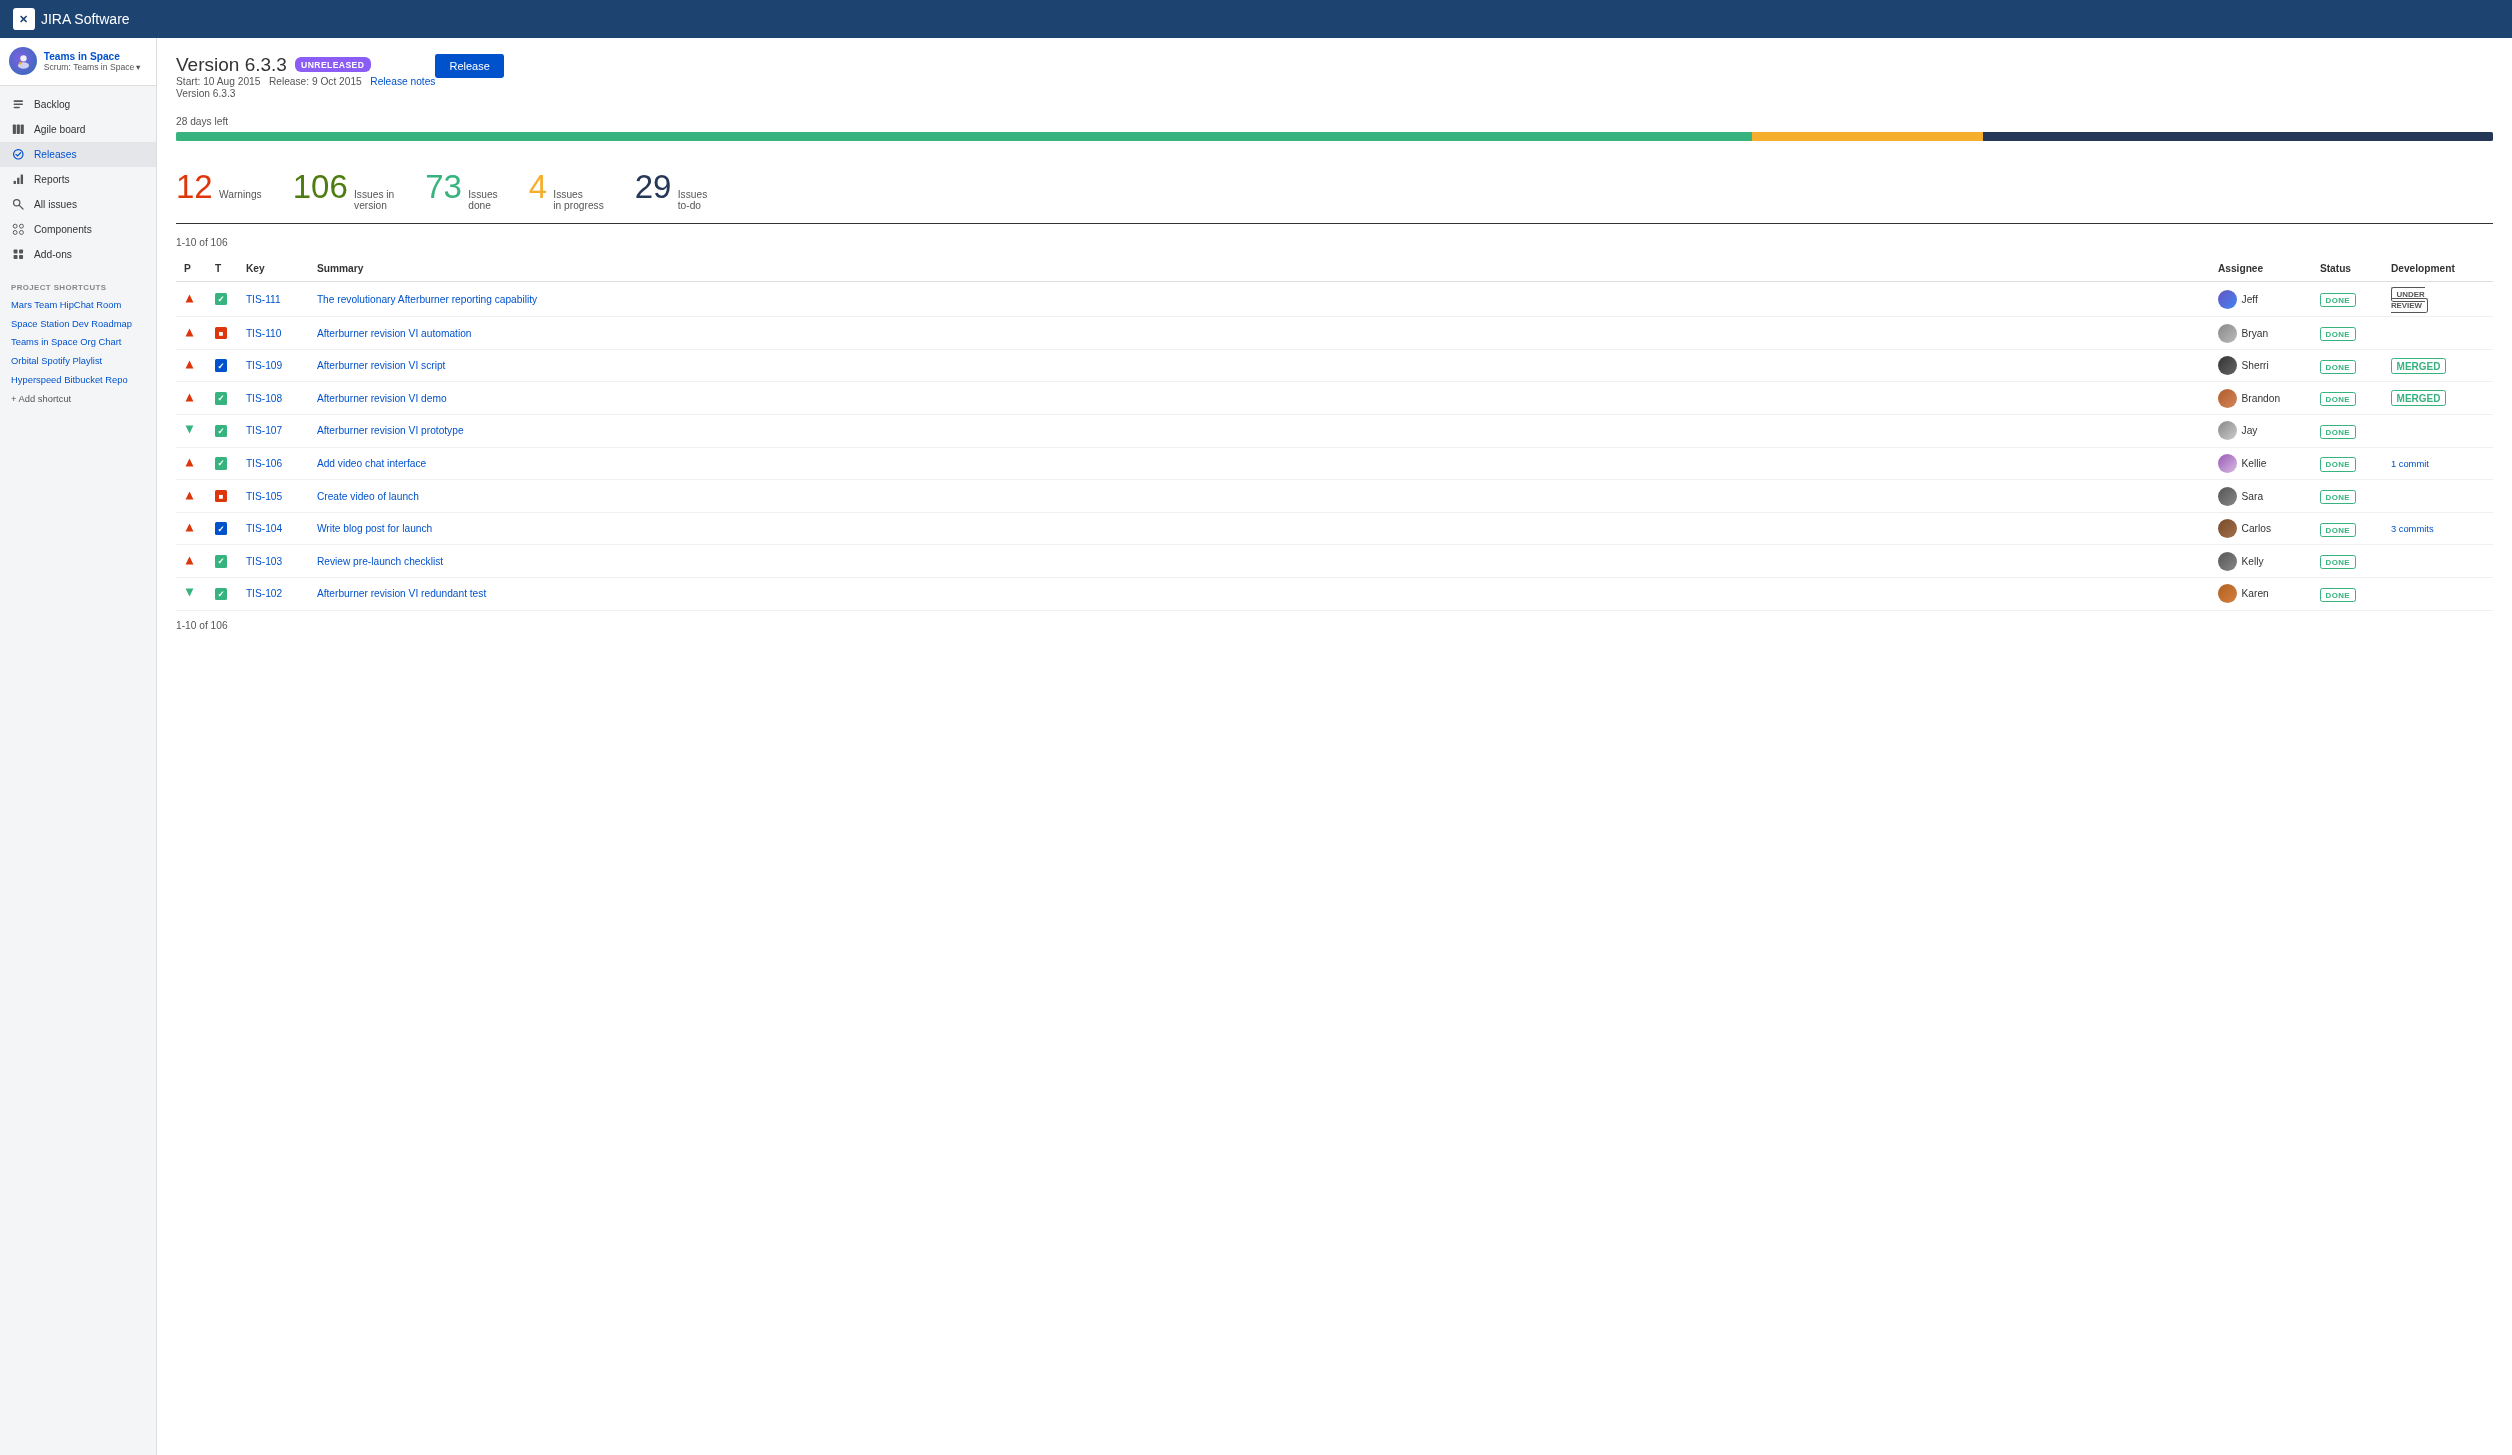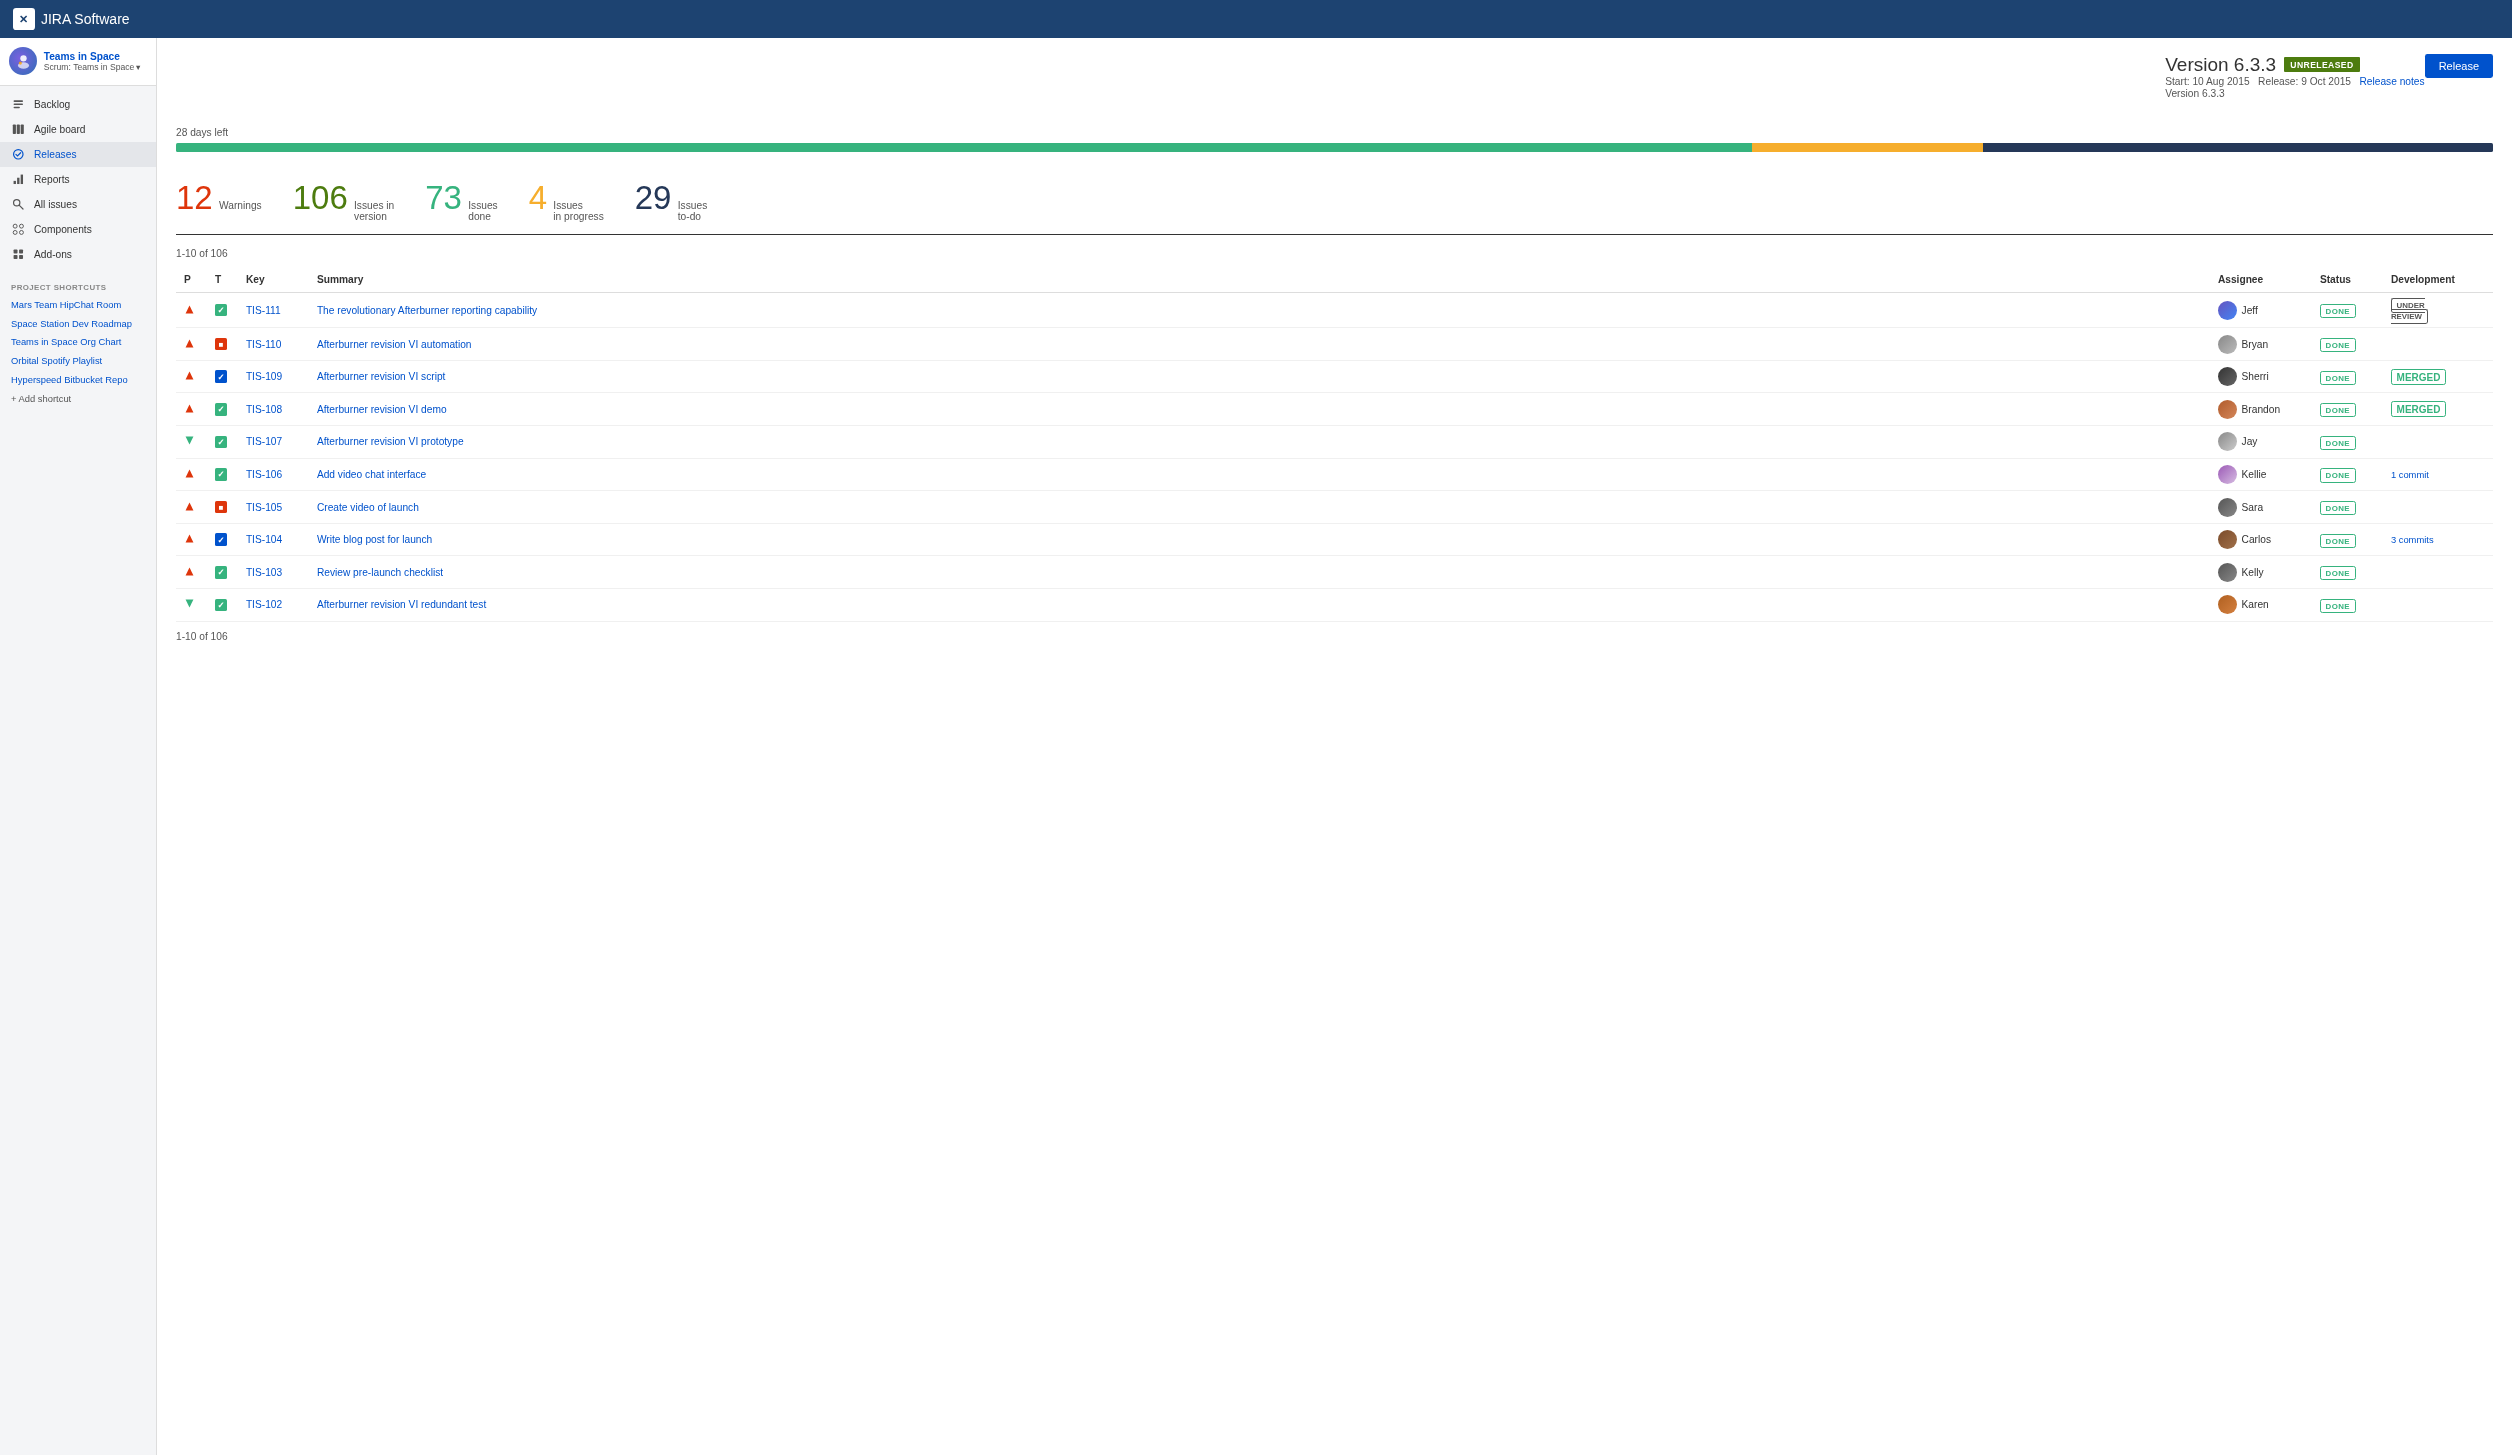--- a/index.html
+++ b/index.html
@@ -29,24 +29,24 @@
     .sidebar-section-title { padding: 9.4px 11px 3.1px; font-size: 7.9px; font-weight: 700; color: #888; text-transform: uppercase; letter-spacing: 0.4px; }
     .shortcut-item { padding: 3.9px 11px; font-size: 9.4px; color: #0052cc; cursor: pointer; }
     .add-shortcut { padding: 3.9px 11px; font-size: 9.4px; color: #555; cursor: pointer; }
 
     
     .main { flex: 1; overflow-y: auto; background: white; }
 
     .content { padding: 15.7px 19px; }
 
     
-    .version-header { display: flex; align-items: flex-start; justify-content: flex-end; margin-bottom: 20px; }
+    .version-header { display: flex; align-items: flex-start; justify-content: flex-start; margin-bottom: 9px; }
     .version-title-row { display: flex; align-items: center; gap: 7.9px; }
     .version-title { font-size: 19px; font-weight: 500; color: #333; }
-    .unreleased-badge { background: #4d7c0f; color: white; font-size: 8.6px; font-weight: 700; padding: 2.4px 6.3px; border-radius: 1px; text-transform: uppercase; letter-spacing: 0.4px; }
+    .unreleased-badge { background: #8b5cf6; color: white; font-size: 8.6px; font-weight: 700; padding: 2.4px 6.3px; border-radius: 6px; text-transform: uppercase; letter-spacing: 0.4px; }
     .release-btn { background: #0052cc; color: white; border: none; border-radius: 2.4px; padding: 6.3px 14px; font-size: 11px; cursor: pointer; font-weight: 500; }
 
     .version-meta { color: #555; font-size: 10.2px; margin-bottom: 1.6px; }
     .version-meta a { color: #0052cc; text-decoration: none; }
     .version-sub { color: #555; font-size: 10.2px; margin-bottom: 7.9px; }
 
     .days-left { color: #555; font-size: 10.2px; margin-bottom: 4.7px; }
 
     
     .progress-bar { display: flex; height: 9.4px; border-radius: 1.6px; overflow: hidden; margin-bottom: 15.7px; }

